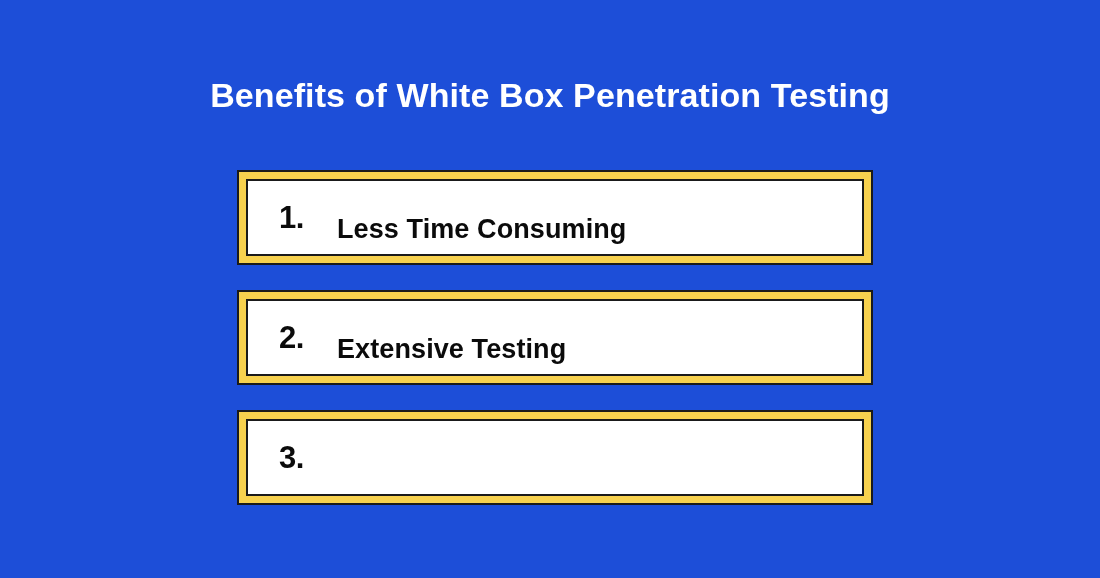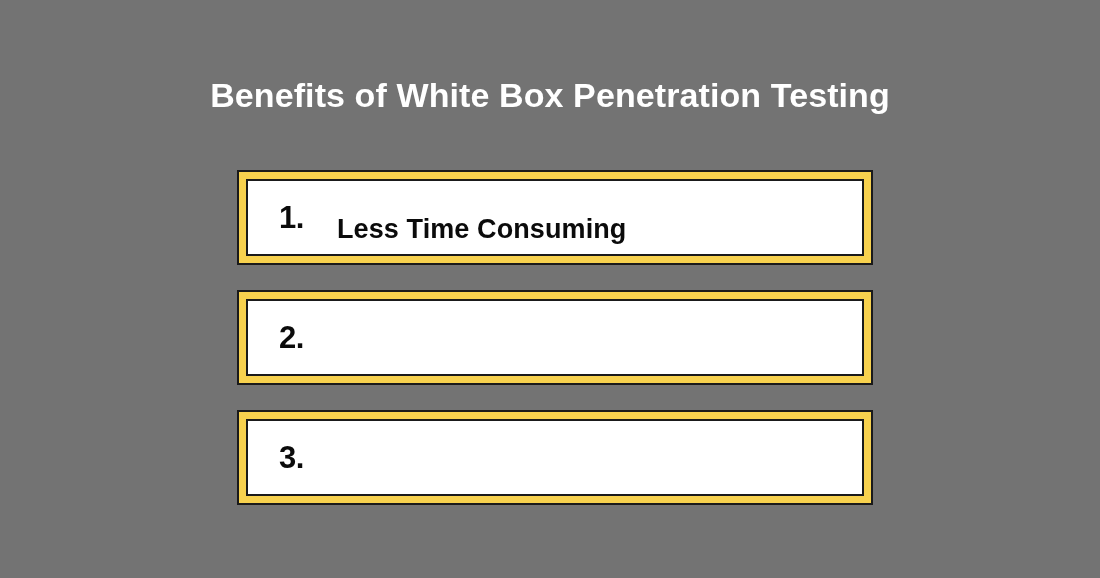--- a/index.html
+++ b/index.html
@@ -10,21 +10,21 @@
     width: 1100px;
     height: 578px;
     overflow: hidden;
     font-family: "Liberation Sans", sans-serif;
   }
 
   .poster {
     position: relative;
     width: 1100px;
     height: 578px;
-    background: #737373;
+    background: #1d4ed8;
     box-sizing: border-box;
   }
 
   .poster-title {
     position: absolute;
     left: 0;
     top: 74px;
     width: 1100px;
     text-align: center;
     font-family: "Liberation Sans", sans-serif;
@@ -102,20 +102,21 @@
     <div class="benefit-card">
       <div class="benefit-inner">
         <span class="benefit-number">1.</span>
         <span class="benefit-label">Less Time Consuming</span>
       </div>
     </div>
 
     <div class="benefit-card">
       <div class="benefit-inner">
         <span class="benefit-number">2.</span>
+        <span class="benefit-label">Extensive Testing</span>
       </div>
     </div>
 
     <div class="benefit-card">
       <div class="benefit-inner">
         <span class="benefit-number">3.</span>
       </div>
     </div>
 
   </div>

